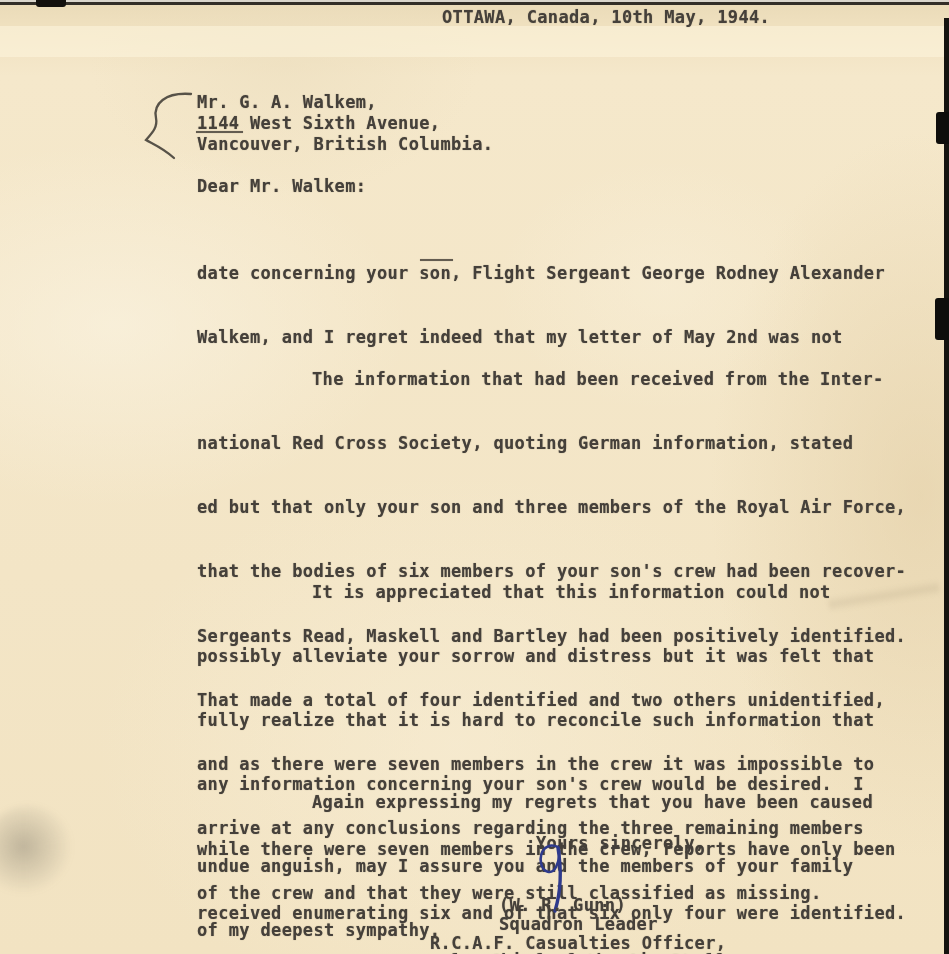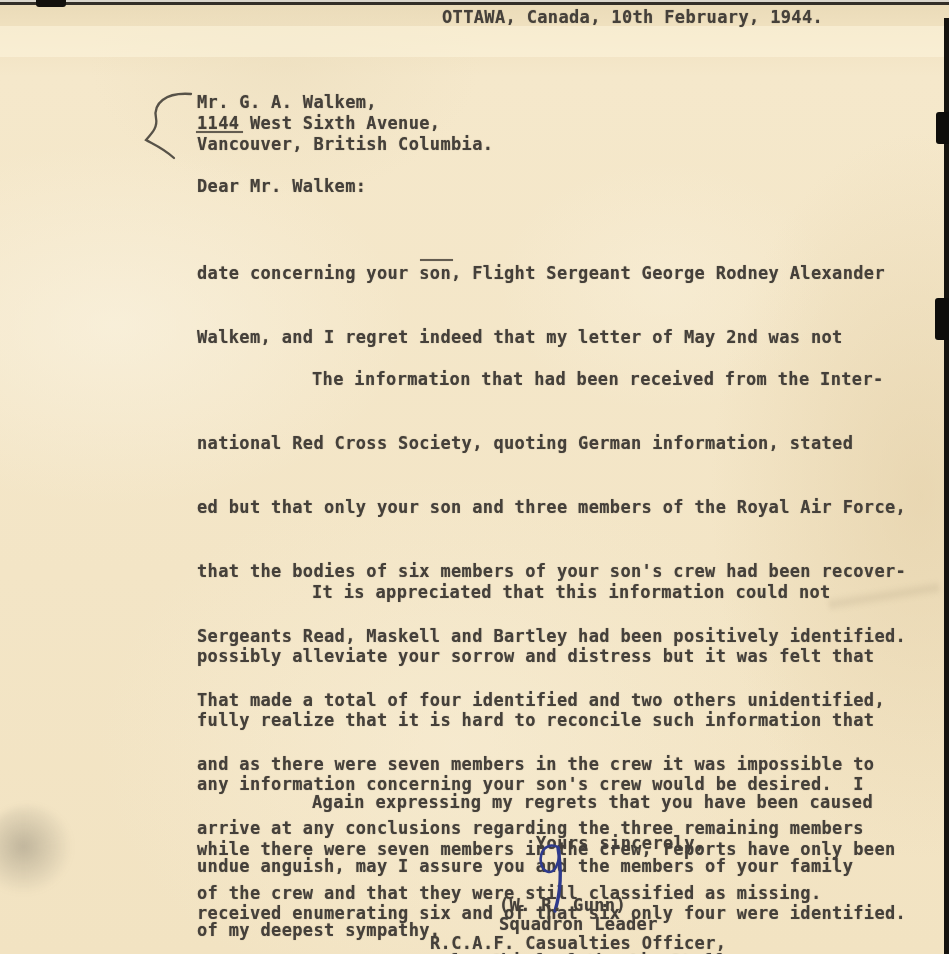--- a/index.html
+++ b/index.html
@@ -60,21 +60,21 @@
   <div class="top-lightstrip"></div>
   <div class="top-darkline"></div>
   <div class="top-blob"></div>
   <div class="light-band"></div>
   <div class="edge-strip" style="left:944px;top:18px;width:5px;height:936px;"></div>
   <div class="edge-blob" style="left:936px;top:112px;width:13px;height:32px;"></div>
   <div class="edge-blob" style="left:935px;top:298px;width:14px;height:42px;"></div>
   <div class="smudge"></div>
   <div class="crease"></div>
 
-  <div class="tw" style="left:442px;top:7px;">OTTAWA, Canada, 10th February, 1944.</div>
+  <div class="tw" style="left:442px;top:7px;">OTTAWA, Canada, 10th May, 1944.</div>
 
   <svg style="left:143px;top:88px;" width="52" height="78" viewBox="0 0 52 78">
     <path d="M 48,6 C 22,4 10,16 13,30 C 15,40 8,46 3,52 C 10,56 20,60 31,70" fill="none" stroke="#46413a" stroke-width="2.3" stroke-linecap="round" opacity=".9"></path>
   </svg>
 
   <div class="tw" style="left:197px;top:92px;">Mr. G. A. Walkem,</div>
   <div class="tw" style="left:197px;top:113px;">1144 West Sixth Avenue,</div>
   <div class="tw" style="left:197px;top:134px;">Vancouver, British Columbia.</div>
   <div class="underline-mark" style="left:196px;top:131px;width:47px;"></div>
 

